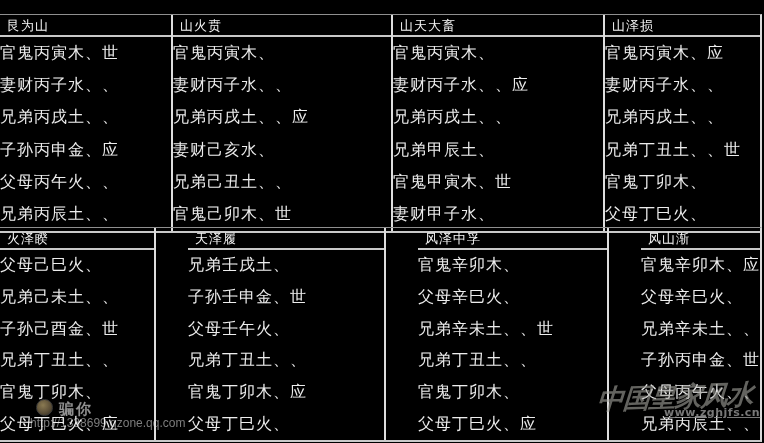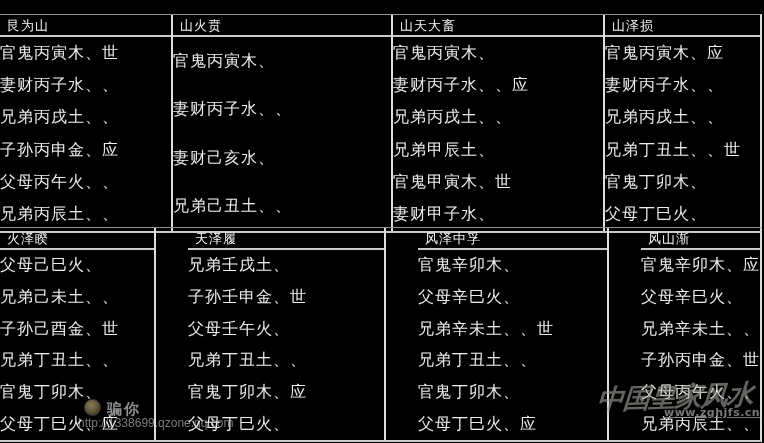--- a/index.html
+++ b/index.html
@@ -38,21 +38,21 @@
   }
   .body { flex:1; display:flex; flex-direction:column; }
   .line {
     flex:1; display:flex; align-items:center;
     padding-left:0;
     font-size:16px; letter-spacing:1px;
     color:#ededed;
     white-space:nowrap; overflow:hidden;
   }
   
-  .wm-qq { position:absolute; z-index:1;margin-left:48px; }
+  .wm-qq { position:absolute; z-index:1; }
   #qq-avatar {
     left:36px; top:399px; width:17px; height:17px;
     border-radius:50%;
     background:radial-gradient(circle at 40% 35%, #8a7a52 0%, #5d5038 55%, #2e2920 100%);
     border:1px solid #3a3a3a;
   }
   #qq-nickname {
     left:59px; top:400px;
     font-size:15px; font-weight:bold;
     color:#8f8f8f; letter-spacing:2px;
@@ -93,22 +93,24 @@
         <div class="line">子孙丙申金、应</div>
         <div class="line">父母丙午火、、</div>
         <div class="line">兄弟丙辰土、、</div>
       </div>
     </div>
     <div class="col">
       <div class="hdr">山火贲</div>
       <div class="body">
         <div class="line">官鬼丙寅木、</div>
         <div class="line">妻财丙子水、、</div>
+        <div class="line">兄弟丙戌土、、应</div>
         <div class="line">妻财己亥水、</div>
         <div class="line">兄弟己丑土、、</div>
+        <div class="line">官鬼己卯木、世</div>
       </div>
     </div>
     <div class="col">
       <div class="hdr">山天大畜</div>
       <div class="body">
         <div class="line">官鬼丙寅木、</div>
         <div class="line">妻财丙子水、、应</div>
         <div class="line">兄弟丙戌土、、</div>
         <div class="line">兄弟甲辰土、</div>
         <div class="line">官鬼甲寅木、世</div>

